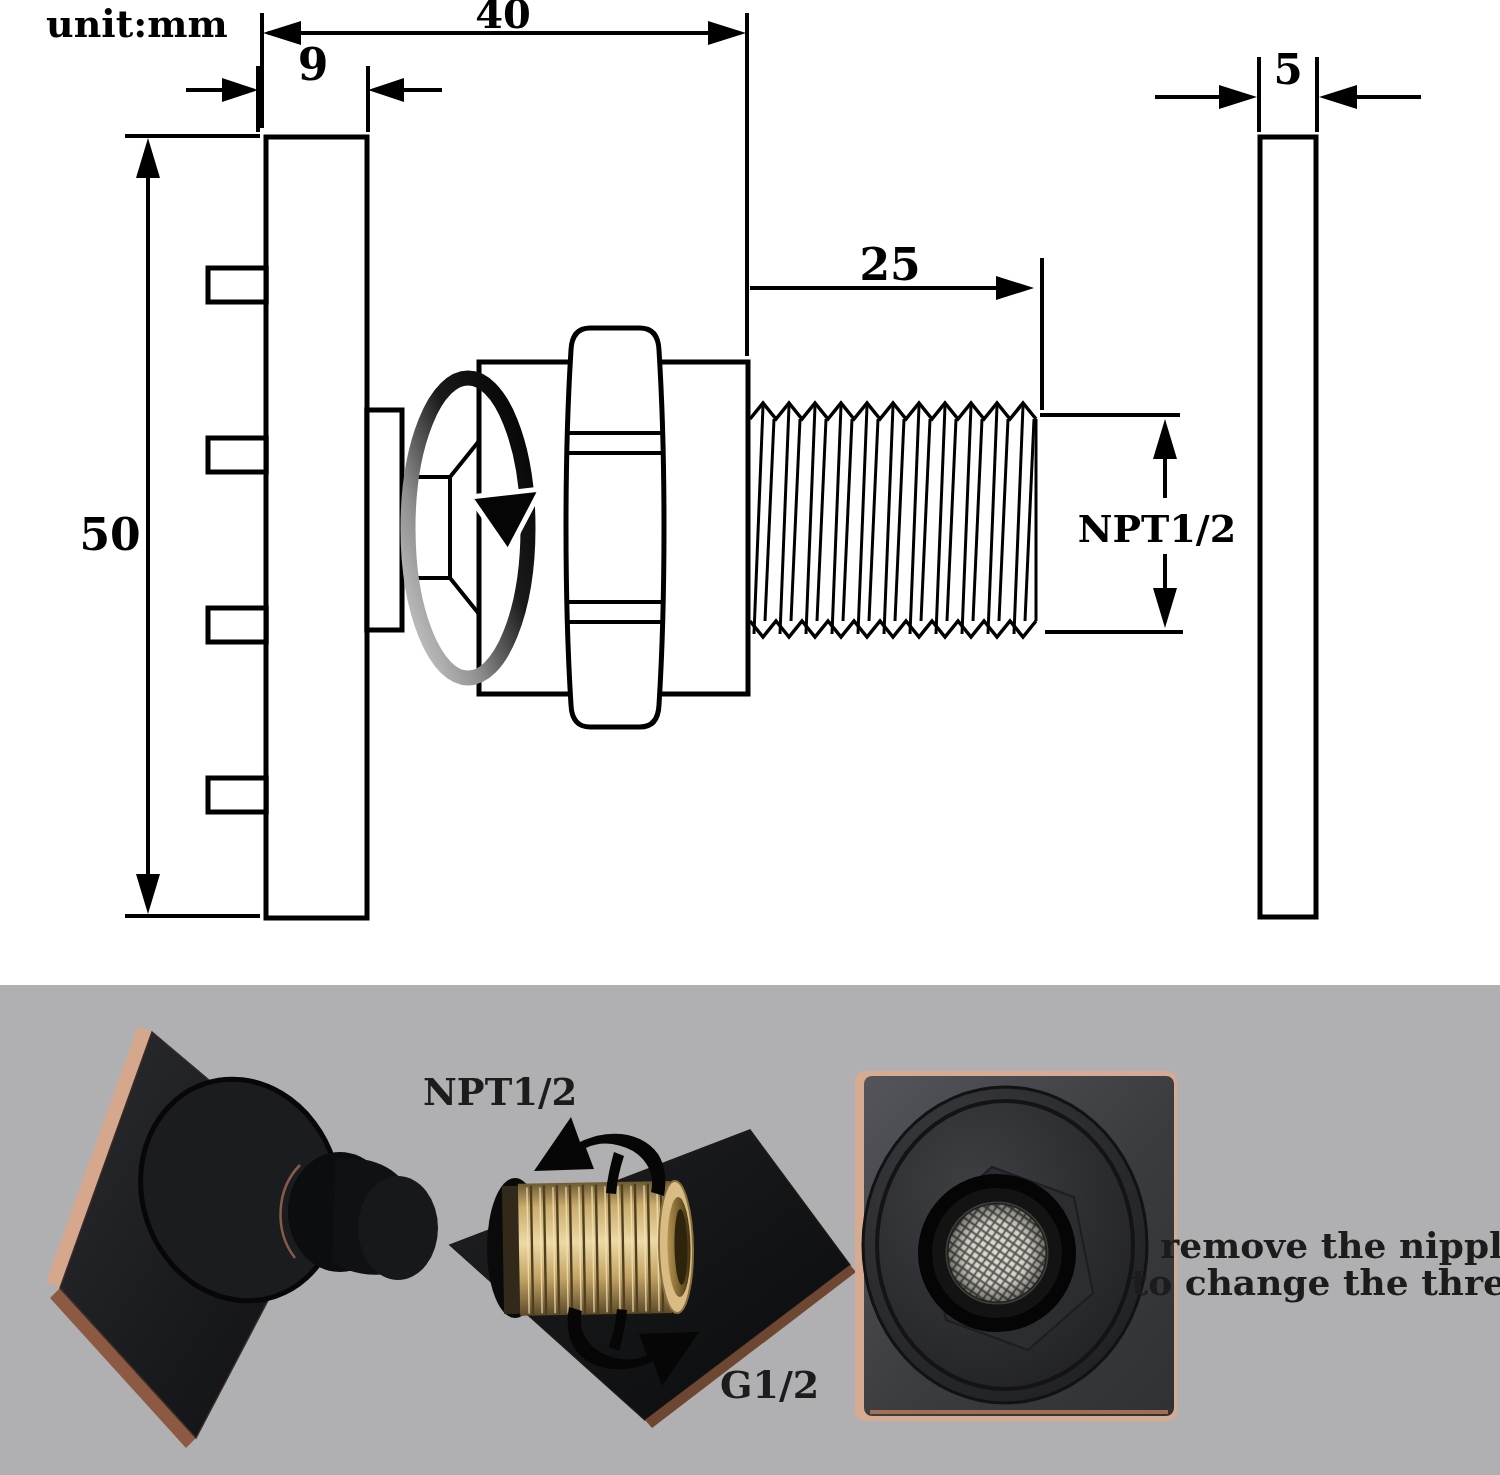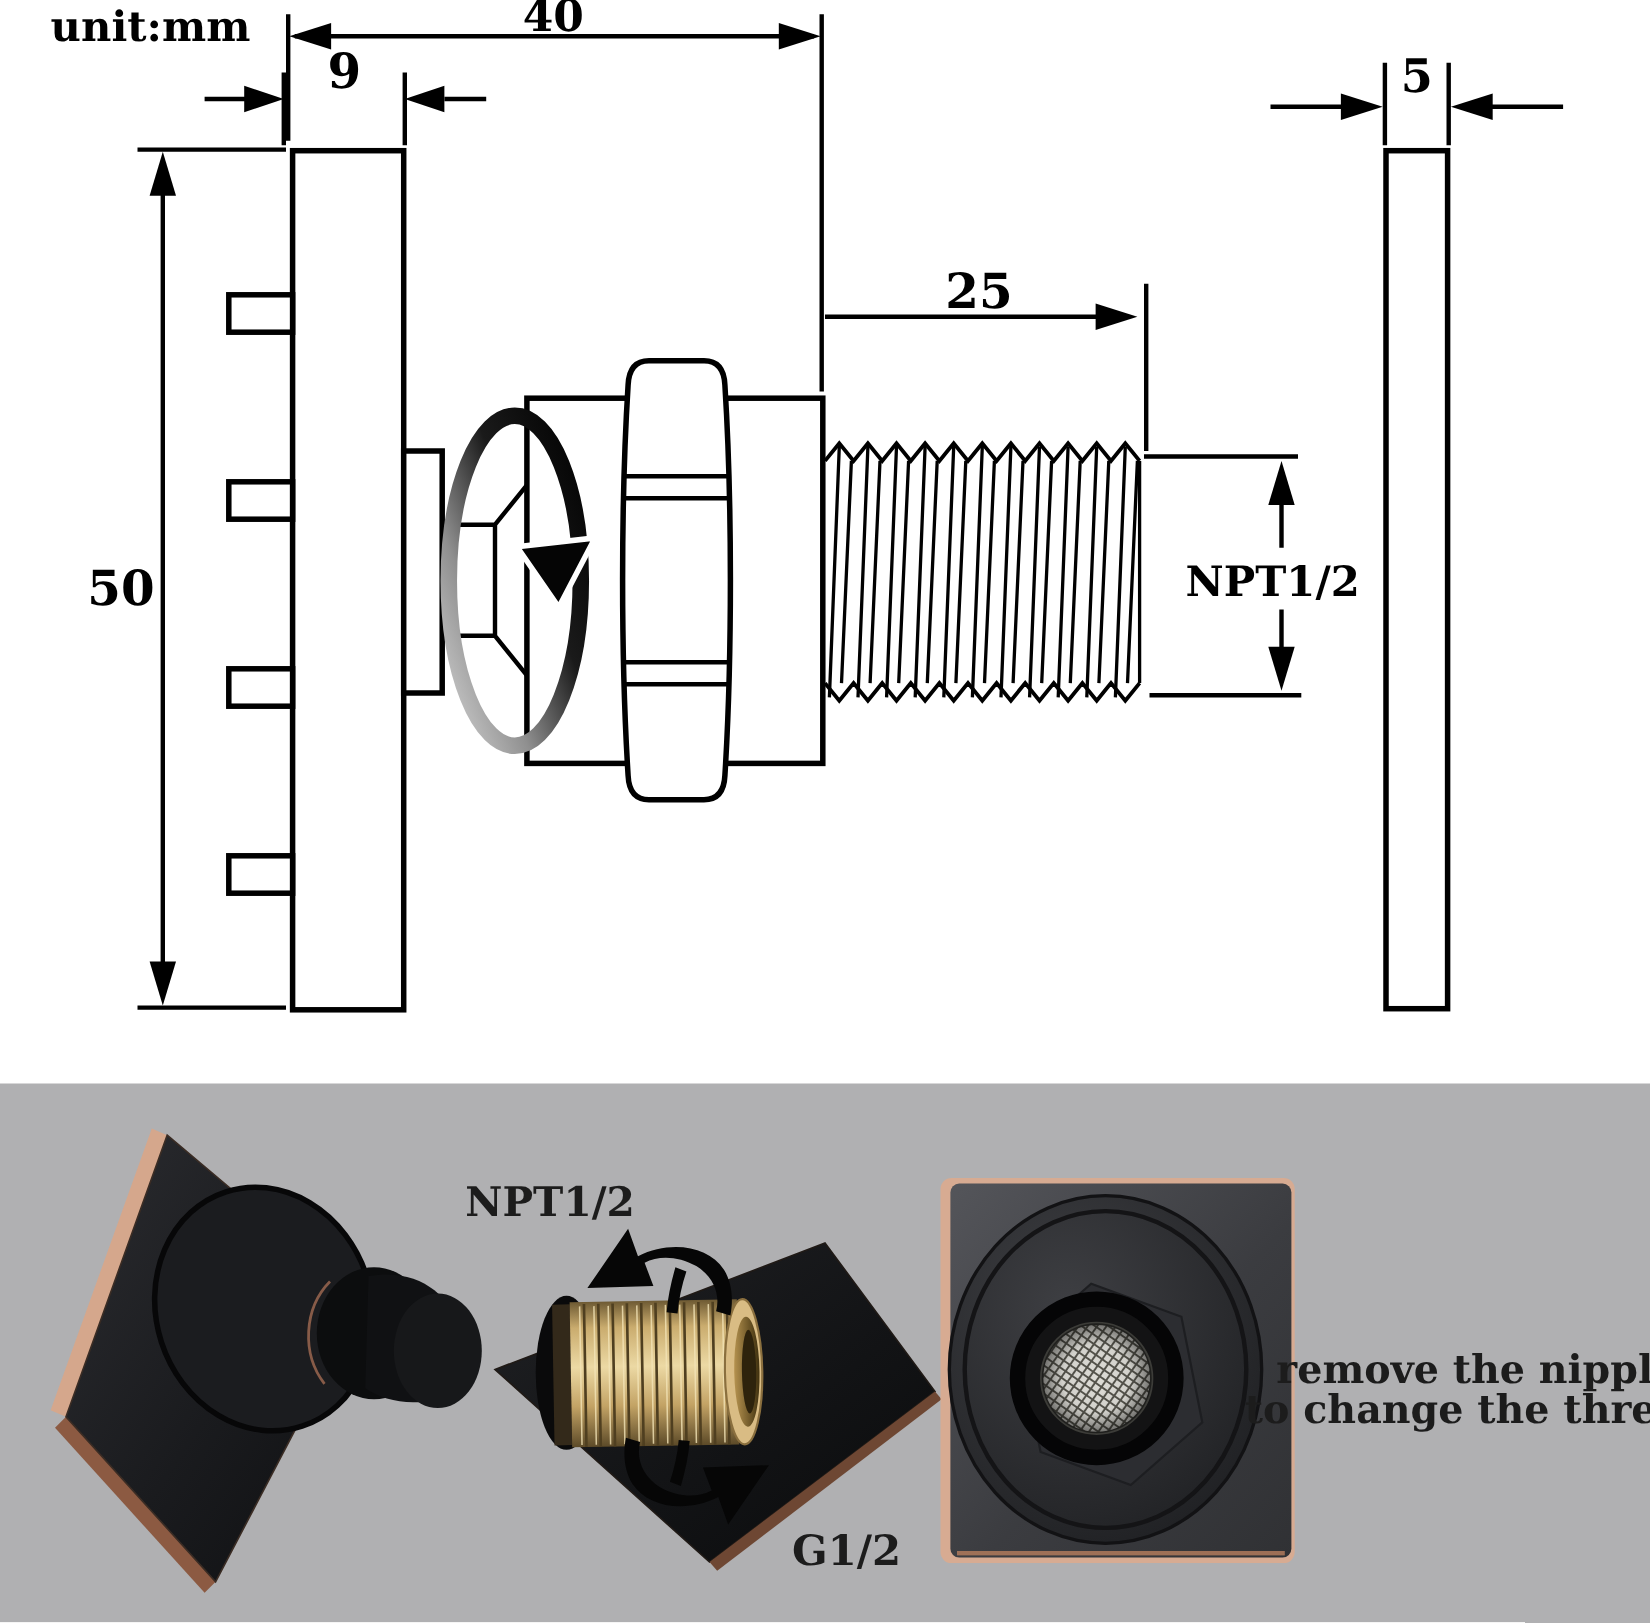--- a/index.html
+++ b/index.html
@@ -14,21 +14,21 @@
   .photo-area{position:absolute;left:0;top:985px;width:1500px;height:490px;background:#b0b0b2;}
   svg{position:absolute;left:0;top:0;display:block;}
   .label{
     position:absolute;
     font-weight:bold;
     color:#1c1c1c;
     white-space:nowrap;
     line-height:1.1;
   }
   .lbl-npt-photo{left:423px;top:1072px;font-size:37px;}
-  .lbl-g-photo{left:720px;top:1364px;font-size:38px;margin-top:25px;}
+  .lbl-g-photo{left:720px;top:1364px;font-size:38px;}
   .lbl-note1{left:1343px;top:1226px;font-size:36px;transform:translateX(-50%);}
   .lbl-note2{left:1343px;top:1263px;font-size:36px;transform:translateX(-50%);}
   text{font-family:"DejaVu Serif","Liberation Serif",serif;font-weight:bold;fill:#000000;}
 </style>
 </head>
 <body>
 
 <div class="stage">
 
   <div class="drawing-area">

